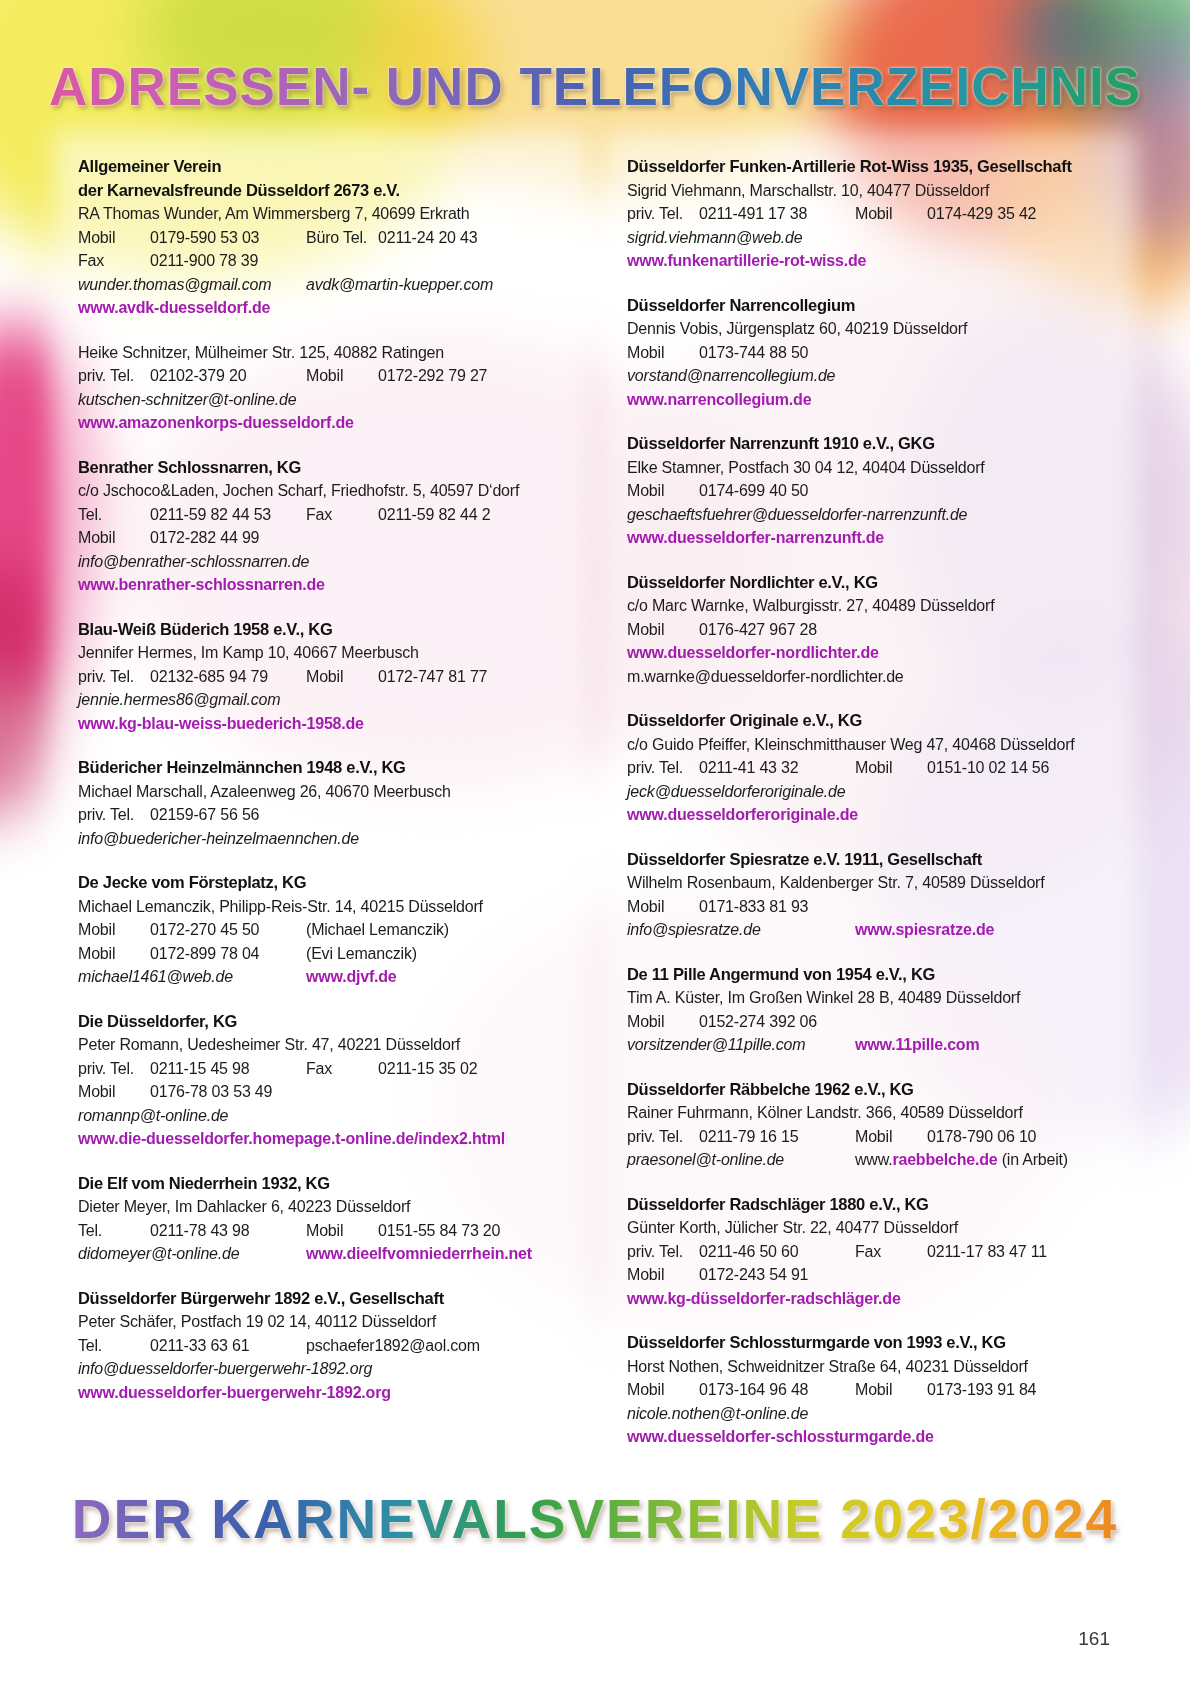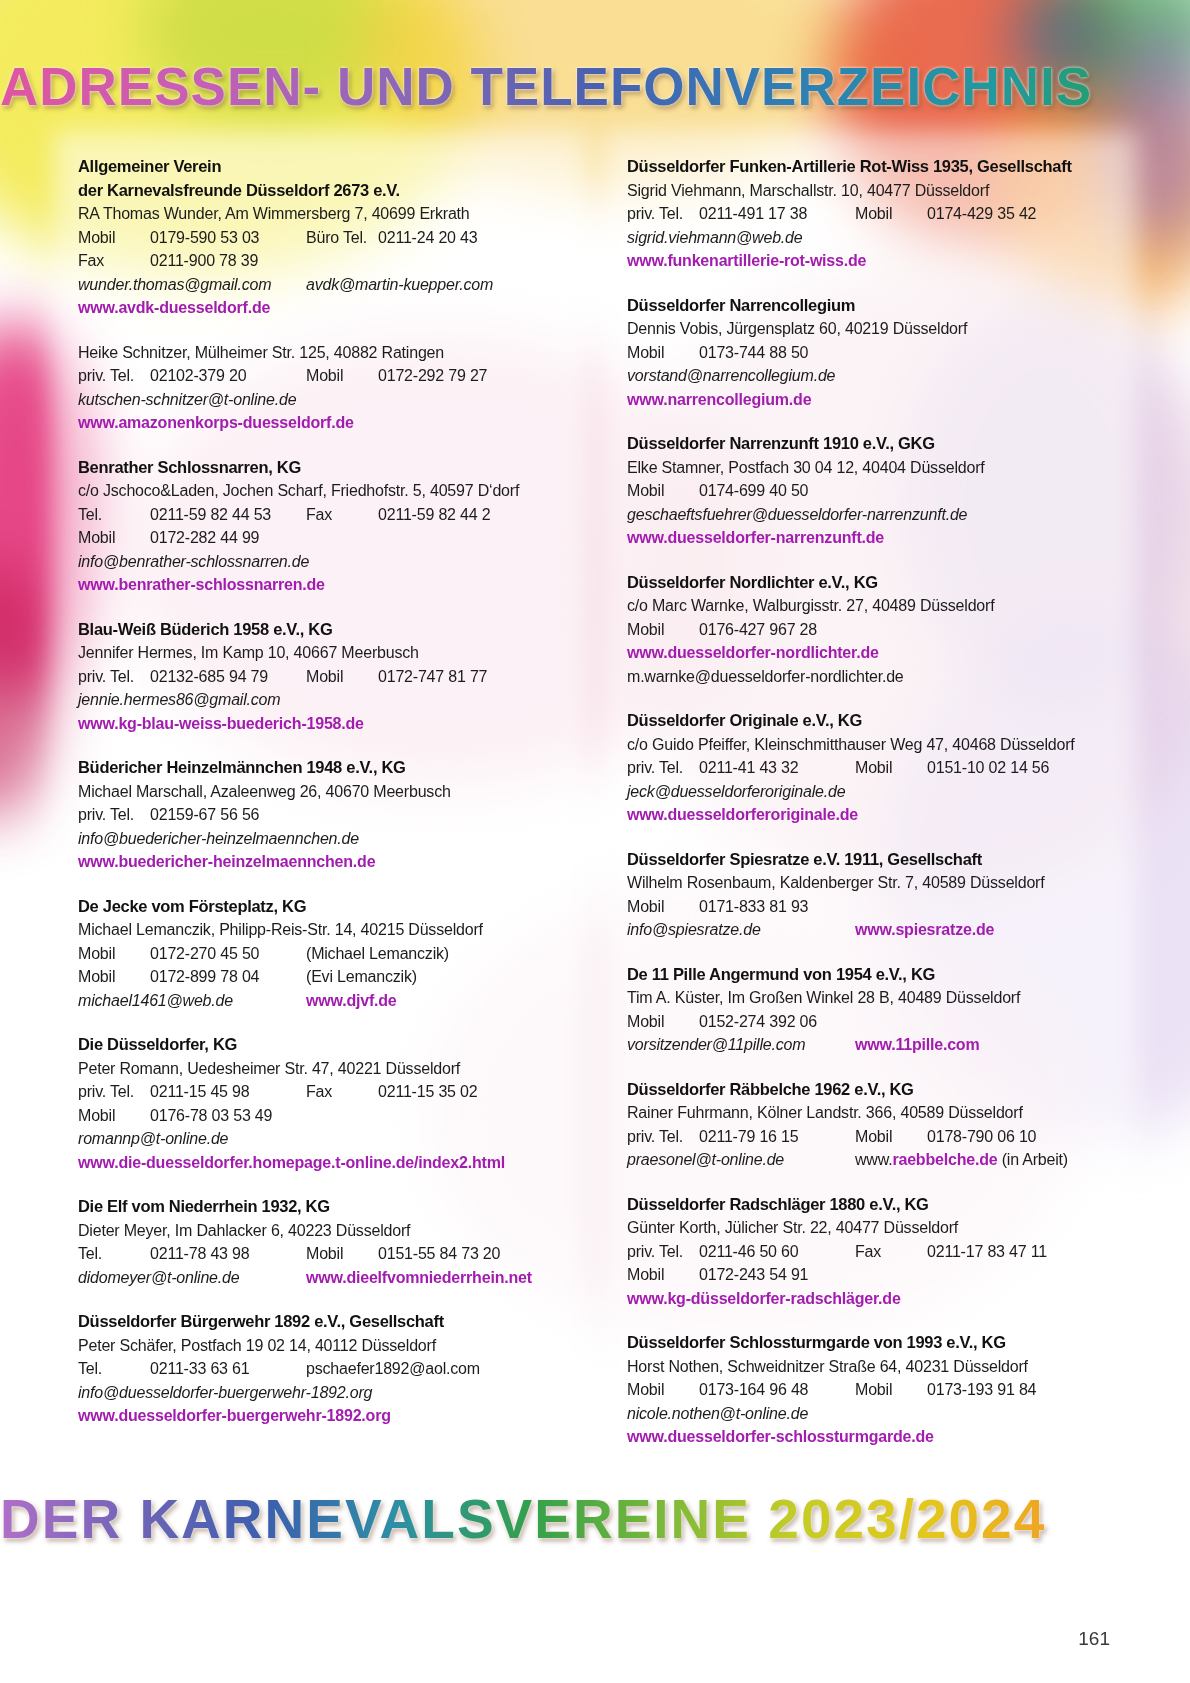--- a/index.html
+++ b/index.html
@@ -25,21 +25,21 @@
   .b8{left:1010px;top:-20px;width:100px;height:120px;background:#3b5fae;opacity:.5;}
   .b9{left:-70px;top:320px;width:170px;height:380px;background:#e01b6a;opacity:.8;}
   .b10{left:-90px;top:560px;width:150px;height:260px;background:#c21650;opacity:.6;}
   .b11{left:120px;top:330px;width:640px;height:460px;background:#f4c9da;opacity:.55;}
   .b12{left:620px;top:260px;width:620px;height:640px;background:#f2d4dc;opacity:.6;}
   .b13{left:880px;top:620px;width:430px;height:520px;background:#d9c6ec;opacity:.5;}
   .b14{left:430px;top:880px;width:640px;height:460px;background:#f7e0e9;opacity:.5;}
   .b15{left:900px;top:300px;width:300px;height:400px;background:#cbb6e4;opacity:.4;}
   
   .gradient-title{
-    position:absolute;left:0;right:0;text-align:left;
+    position:absolute;left:0;right:0;text-align:center;
     font-weight:700;white-space:nowrap;
     -webkit-background-clip:text;background-clip:text;
     color:transparent;-webkit-text-fill-color:transparent;
     background-image:linear-gradient(90deg,#e060a8,#27a148); 
     filter:drop-shadow(0 0 1.5px #ffffff) drop-shadow(2px 3px 2px rgba(110,70,40,.4));
   }
   .title-top{top:56px;font-size:53px;letter-spacing:1px;}
   .title-bottom{top:1487px;font-size:55px;letter-spacing:2px;}
   
   .content{
@@ -188,23 +188,20 @@
           <div class="line">
             <span class="chunk t0"><span class="s-r">Michael Marschall, Azaleenweg 26, 40670 Meerbusch</span></span>
           </div>
           <div class="line">
             <span class="chunk t0"><span class="s-r">priv. Tel.</span></span>
             <span class="chunk t1"><span class="s-r">02159-67 56 56</span></span>
           </div>
           <div class="line">
             <span class="chunk t0"><span class="s-i">info@buedericher-heinzelmaennchen.de</span></span>
           </div>
-          <div class="line">
-            <span class="chunk t0"><span class="s-b">www.buedericher-heinzelmaennchen.de</span></span>
-          </div>
         </div>
         <div class="entry">
           <div class="name">De Jecke vom Försteplatz, KG</div>
           <div class="line">
             <span class="chunk t0"><span class="s-r">Michael Lemanczik, Philipp-Reis-Str. 14, 40215 Düsseldorf</span></span>
           </div>
           <div class="line">
             <span class="chunk t0"><span class="s-r">Mobil</span></span>
             <span class="chunk t1"><span class="s-r">0172-270 45 50</span></span>
             <span class="chunk t2"><span class="s-r">(Michael Lemanczik)</span></span>

